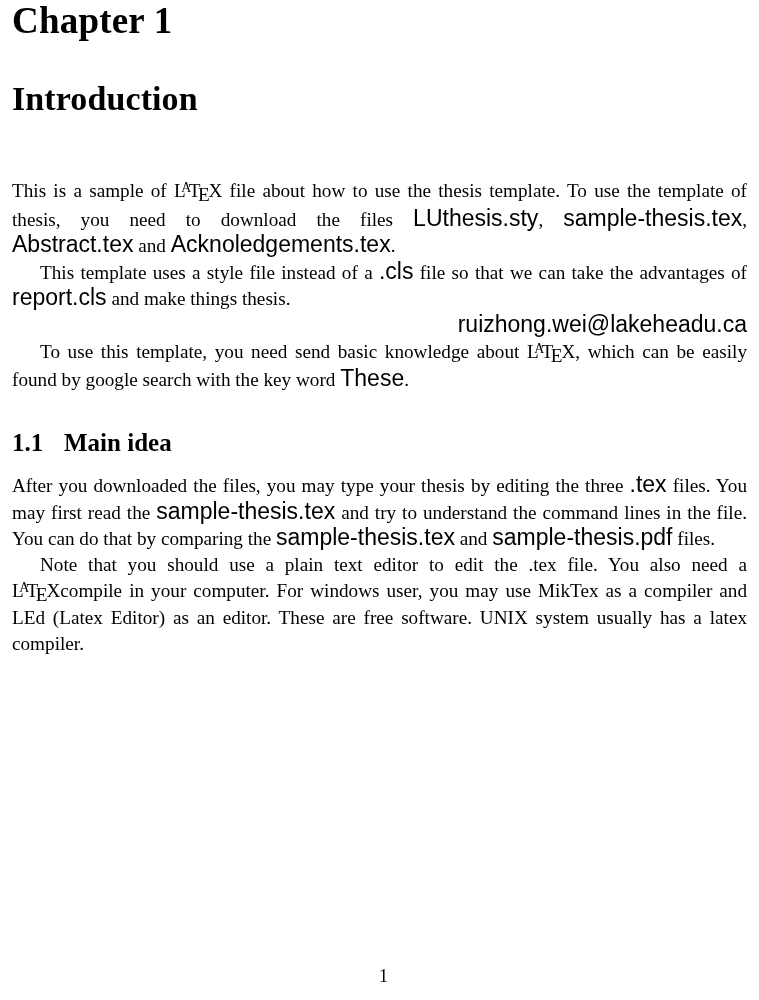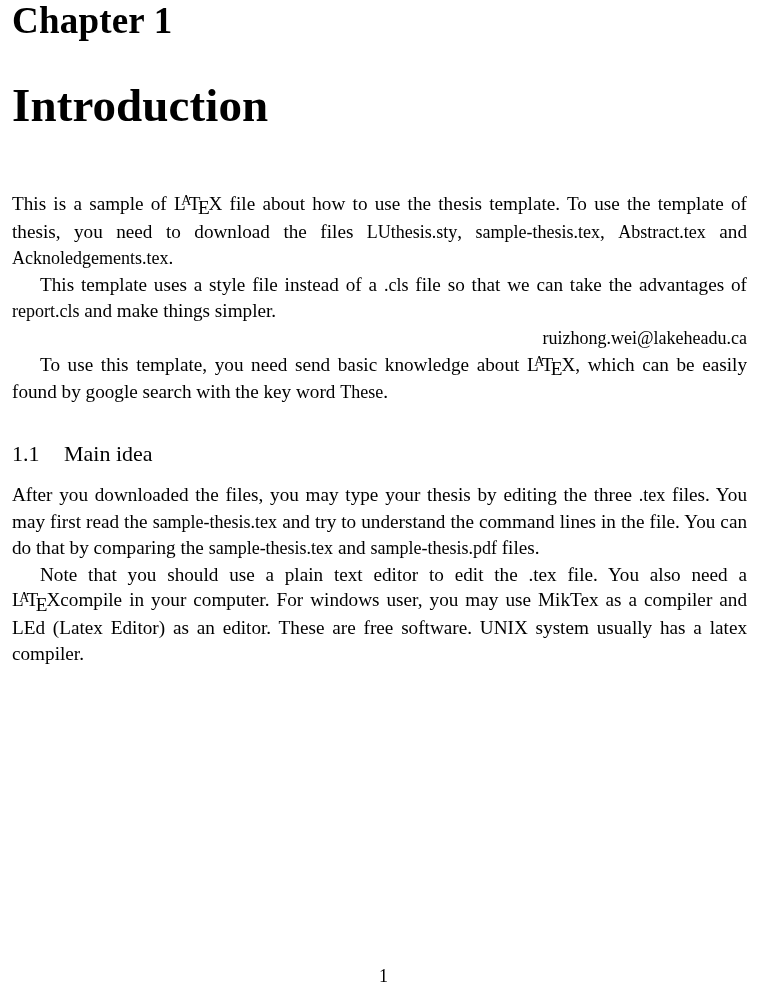--- a/index.html
+++ b/index.html
@@ -25,21 +25,21 @@
   }
   .chapter-number {
     font-size: 37px;
     font-weight: bold;
     letter-spacing: 0.2px;
     line-height: 1.0;
     margin: 0;
     padding-top: 2px;
   }
   .chapter-title {
-    font-size: 47px;
+    font-size: 34px;
     font-weight: bold;
     line-height: 1.0;
     margin: 0;
     padding-top: 43px;
     letter-spacing: 0.1px;
   }
   .body-block {
     padding-top: 62px;
   }
   p.para {
@@ -48,33 +48,33 @@
     line-height: 25.6px;
     text-align: justify;
     text-justify: inter-word;
     text-indent: 0;
     hyphens: manual;
   }
   p.indent {
     text-indent: 28px;
   }
   code, .mono {
-    font-family: Liberation Serif, serif;
-    font-size: 18px;
+    font-family: Liberation Sans, sans-serif;
+    font-size: 23px;
     letter-spacing: 0px;
   }
   .email-line {
     text-align: right;
     margin: 0;
     font-size: 19.2px;
     line-height: 25.6px;
   }
   .section-heading {
-    font-size: 22px;
-    font-weight: normal;
+    font-size: 25px;
+    font-weight: bold;
     margin: 0;
     padding-top: 36px;
     padding-bottom: 16px;
     line-height: 1.1;
   }
   .section-heading .secnum {
     display: inline-block;
     min-width: 52px;
   }
   
@@ -113,21 +113,21 @@
 <div class="page">
 
   <h1 class="chapter-number">Chapter 1</h1>
 
   <h1 class="chapter-title">Introduction</h1>
 
   <div class="body-block">
 
     <p class="para"><span>This is a sample of </span><span class="latex">L<span class="a">A</span><span class="t">T</span><span class="e">E</span>X</span><span> file about how to use the thesis template. To use the template of thesis, you need to download the files </span><code>LUthesis.sty</code><span>, </span><code>sample-thesis.tex</code><span>, </span><code>Abstract.tex</code><span> and </span><code>Acknoledgements.tex</code><span>.</span></p>
 
-    <p class="para indent"><span>This template uses a style file instead of a </span><code>.cls</code><span> file so that we can take the advantages of </span><code>report.cls</code><span> and make things simpler.</span></p>
+    <p class="para indent"><span>This template uses a style file instead of a </span><code>.cls</code><span> file so that we can take the advantages of </span><code>report.cls</code><span> and make things thesis.</span></p>
 
 
     <p class="email-line"><span class="mono">ruizhong.wei@lakeheadu.ca</span></p>
 
     <p class="para indent"><span>To use this template, you need send basic knowledge about </span><span class="latex">L<span class="a">A</span><span class="t">T</span><span class="e">E</span>X</span><span>, which can be easily found by google search with the key word </span><code>These</code><span>.</span></p>
 
     <h2 class="section-heading"><span class="secnum">1.1</span><span>Main idea</span></h2>
 
     <p class="para"><span>After you downloaded the files, you may type your thesis by editing the three </span><code>.tex</code><span> files. You may first read the </span><code>sample-thesis.tex</code><span> and try to understand the command lines in the file. You can do that by comparing the </span><code>sample-thesis.tex</code><span> and </span><code>sample-thesis.pdf</code><span> files.</span></p>
 

